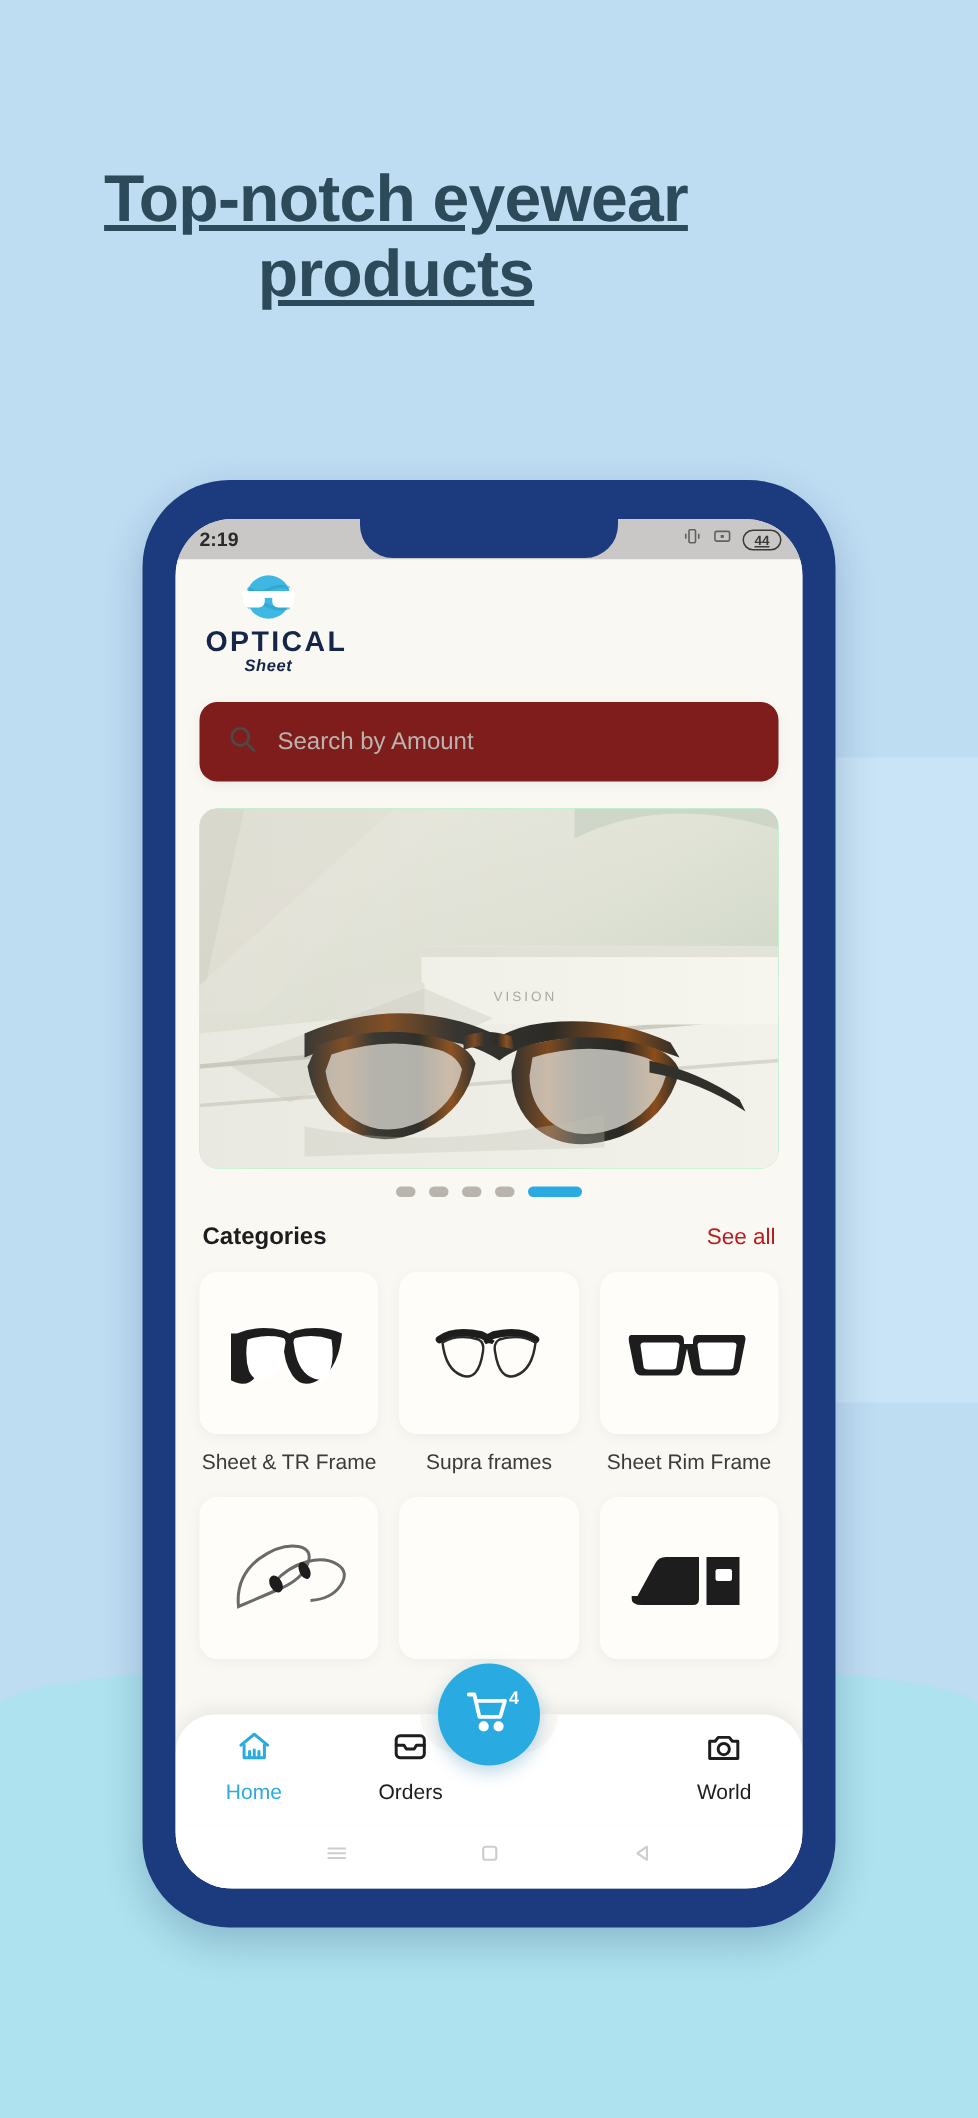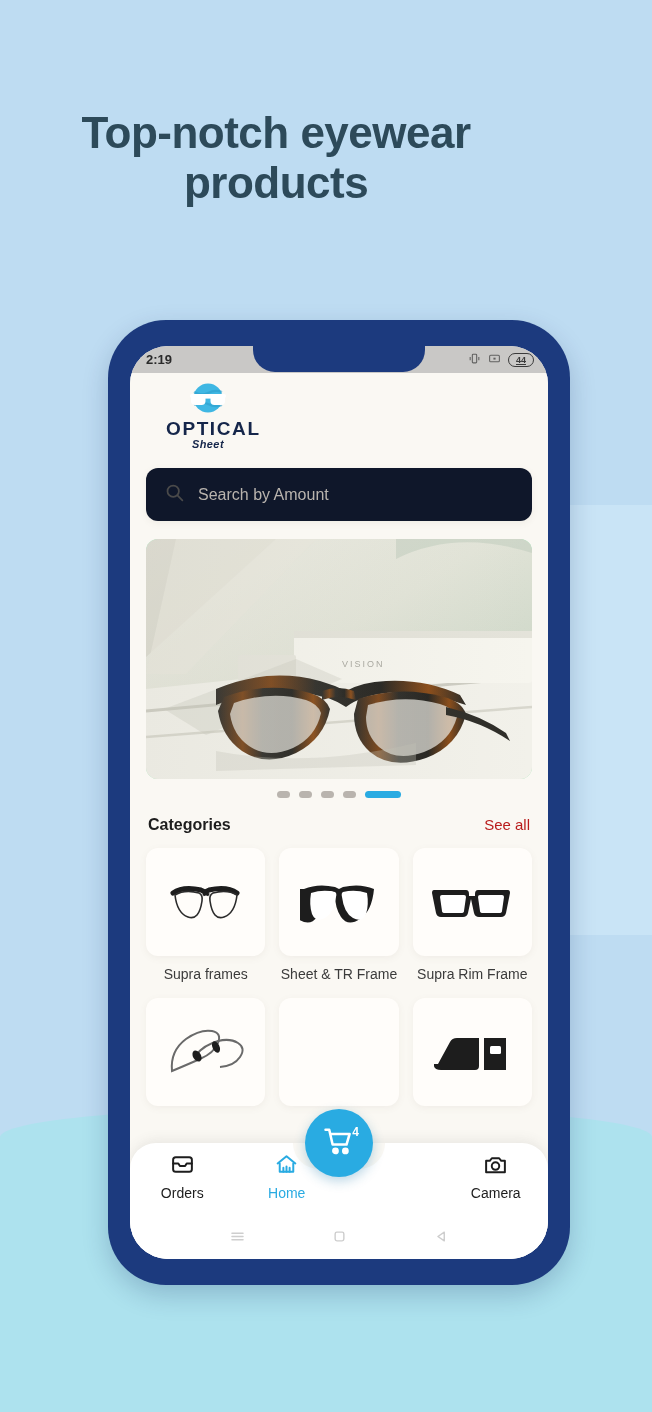--- a/index.html
+++ b/index.html
@@ -19,28 +19,29 @@
     background:#ade2ee;
     border-radius:100% 100% 0 0 / 60px 60px 0 0;
   }
   #bg-wave-2{
     position:absolute;left:0;bottom:0;width:652px;height:245px;
     background:#ade2ee;
   }
 
   
   #headline{
-    position:absolute;left:12px;top:108px;width:528px;text-align:center;
+    position:absolute;left:0;top:108px;width:528px;text-align:center;
     font-size:44px;line-height:1.14;font-weight:bold;color:#2d4a5a;
     letter-spacing:-0.5px;
+    text-decoration:underline;
   }
 
   
   #phone{
-    position:absolute;left:108px;top:320px;width:462px;height:965px;
+    position:absolute;left:95px;top:320px;width:462px;height:965px;
   }
   #phone-bezel{
     position:absolute;inset:0;background:#1c3a7e;border-radius:58px;
     box-shadow:0 10px 26px rgba(20,40,90,.22);
   }
   #phone-screen{
     position:absolute;left:22px;top:26px;width:418px;height:913px;
     background:#faf8f3;border-radius:38px;overflow:hidden;
   }
 
@@ -60,34 +61,34 @@
   #battery-pill{
     display:inline-flex;align-items:center;justify-content:center;
     min-width:26px;height:14px;border:1.6px solid #3a3a3a;border-radius:7px;
     font-size:9px;font-weight:bold;color:#3a3a3a;padding:0 2px;box-sizing:border-box;text-decoration:underline;
   }
 
   
   #app{position:relative;height:886px;background:#faf8f3;overflow:hidden;}
 
   
-  #logo-block{padding:10px 0 0 36px;}
+  #logo-block{padding:10px 0 0 20px;}
   #logo-mark{width:60px;height:34px;position:relative;margin-left:12px;}
   #logo-word{
     font-size:19px;font-weight:bold;color:#15264a;letter-spacing:1.6px;
     margin-top:1px;
   }
   #logo-sub{
     font-size:11px;font-style:italic;font-weight:bold;color:#15264a;
     margin-top:-2px;margin-left:26px;letter-spacing:.4px;
   }
 
   
   #search-bar{
-    margin:18px 16px 0 16px;height:53px;background:#0f172a;border-radius:12px;
+    margin:18px 16px 0 16px;height:53px;background:#7f1d1d;border-radius:12px;
     display:flex;align-items:center;gap:13px;padding:0 18px;box-sizing:border-box;
     box-shadow:0 2px 7px rgba(130,120,100,.09);
   }
   #search-placeholder{font-size:16px;color:#b9b4ae;}
 
   
   #hero{
     margin:18px 16px 0 16px;height:240px;border-radius:12px;overflow:hidden;
     position:relative;background:#86efac;
   }
@@ -279,50 +280,50 @@
 
       <div id="cat-head">
         <span id="cat-title">Categories</span>
         <span id="cat-seeall">See all</span>
       </div>
 
       <div id="cat-grid">
 
         <div class="cat-cell">
           <div class="cat-card">
+            <svg width="78" height="46" viewBox="0 0 78 46">
+              <path d="M4 10 q14 -6 31 -2 l4 2 l4 -2 q17 -4 31 2 q-2 22 -14 30 q-12 8 -19 -2 q-6 -9 -6 -22 q0 -4 -6 -4 q-6 0 -6 4 q0 13 -6 22 q-7 10 -19 2 q-12 -8 -14 -30 Z" fill="#1d1d1d"></path>
+              <path d="M11 14 q12 -4 24 -1 q2 1 1 5 q-2 16 -11 21 q-9 5 -13 -4 q-3 -9 -1 -21 Z" fill="#ffffff"></path>
+              <path d="M67 14 q-12 -4 -24 -1 q-2 1 -1 5 q2 16 11 21 q9 5 13 -4 q3 -9 1 -21 Z" fill="#ffffff"></path>
+            </svg>
+          </div>
+          <span class="cat-label">Sheet &amp; TR Frame</span>
+        </div>
+
+        <div class="cat-cell">
+          <div class="cat-card">
             <svg width="74" height="42" viewBox="0 0 74 42">
               <path d="M4 12 q10 -7 28 -3 l4 2 l4 -2 q18 -4 28 3" stroke="#1d1d1d" stroke-width="5" fill="none" stroke-linecap="round"></path>
               <path d="M6 14 q2 18 13 22 q11 4 14 -16 q1 -6 -3 -8 q-14 -4 -24 2 Z" fill="none" stroke="#2b2b2b" stroke-width="1.6"></path>
               <path d="M68 14 q-2 18 -13 22 q-11 4 -14 -16 q-1 -6 3 -8 q14 -4 24 2 Z" fill="none" stroke="#2b2b2b" stroke-width="1.6"></path>
               <path d="M34 14 q3 -2 6 0" stroke="#1d1d1d" stroke-width="3" fill="none"></path>
             </svg>
           </div>
           <span class="cat-label">Supra frames</span>
         </div>
 
         <div class="cat-cell">
           <div class="cat-card">
-            <svg width="78" height="46" viewBox="0 0 78 46">
-              <path d="M4 10 q14 -6 31 -2 l4 2 l4 -2 q17 -4 31 2 q-2 22 -14 30 q-12 8 -19 -2 q-6 -9 -6 -22 q0 -4 -6 -4 q-6 0 -6 4 q0 13 -6 22 q-7 10 -19 2 q-12 -8 -14 -30 Z" fill="#1d1d1d"></path>
-              <path d="M11 14 q12 -4 24 -1 q2 1 1 5 q-2 16 -11 21 q-9 5 -13 -4 q-3 -9 -1 -21 Z" fill="#ffffff"></path>
-              <path d="M67 14 q-12 -4 -24 -1 q-2 1 -1 5 q2 16 11 21 q9 5 13 -4 q3 -9 1 -21 Z" fill="#ffffff"></path>
-            </svg>
-          </div>
-          <span class="cat-label">Sheet &amp; TR Frame</span>
-        </div>
-
-        <div class="cat-cell">
-          <div class="cat-card">
             <svg width="80" height="40" viewBox="0 0 80 40">
               <path d="M4 8 h30 q3 0 3 4 v2 h6 v-2 q0 -4 3 -4 h30 q2 0 2 3 l-4 20 q-1 4 -5 4 h-22 q-4 0 -5 -4 l-3 -14 h-0 l-3 14 q-1 4 -5 4 h-22 q-4 0 -5 -4 l-4 -20 q0 -3 2 -3 Z" fill="#1d1d1d"></path>
               <path d="M10 13 h22 q2 0 2 2 l-2 14 q0 2 -3 2 h-16 q-3 0 -3 -2 l-2 -14 q0 -2 2 -2 Z" fill="#ffffff"></path>
               <path d="M70 13 h-22 q-2 0 -2 2 l2 14 q0 2 3 2 h16 q3 0 3 -2 l2 -14 q0 -2 -2 -2 Z" fill="#ffffff"></path>
             </svg>
           </div>
-          <span class="cat-label">Supra Rim Frame</span>
+          <span class="cat-label">Sheet Rim Frame</span>
         </div>
 
         <div class="cat-cell">
           <div class="cat-card">
             <svg width="80" height="54" viewBox="0 0 80 54">
               <path d="M6 46 q-2 -20 14 -32 q14 -10 26 -8 q10 2 6 12 q-4 10 -18 16 q-16 7 -28 12 Z" fill="none" stroke="#6a6a6a" stroke-width="2"></path>
               <path d="M30 30 q8 -10 22 -14 q12 -3 20 2 q8 5 2 14 q-6 9 -20 10" fill="none" stroke="#6a6a6a" stroke-width="2"></path>
               <ellipse cx="31" cy="31" rx="4" ry="6" transform="rotate(-30 31 31)" fill="#1d1d1d"></ellipse>
               <ellipse cx="50" cy="22" rx="3.5" ry="6" transform="rotate(-25 50 22)" fill="#1d1d1d"></ellipse>
             </svg>
@@ -343,51 +344,51 @@
               <rect x="56" y="16" width="11" height="8" rx="1.5" fill="#ffffff"></rect>
             </svg>
           </div>
           <span class="cat-label"></span>
         </div>
       </div>
 
       <div id="bottom-nav">
         <div id="nav-notch"></div>
 
-        <div class="nav-item">
-          <span>
-            <svg width="25" height="25" viewBox="0 0 24 24" fill="none" stroke="#1d1d1d" stroke-width="1.9" stroke-linecap="round" stroke-linejoin="round">
-              <rect x="3" y="5" width="18" height="14" rx="2.5"></rect>
-              <path d="M3 11h5l1.5 2.5h5L16 11h5"></path>
-            </svg>
-          </span>
-          <span class="nav-label">Orders</span>
-        </div>
-
         <div class="nav-item active">
           <span>
             <svg width="25" height="25" viewBox="0 0 24 24" fill="none" stroke="#29abe2" stroke-width="1.9" stroke-linecap="round" stroke-linejoin="round">
               <path d="M3.5 11 12 4l8.5 7"></path>
               <path d="M5.5 11v8h13v-8"></path>
               <path d="M9 19v-4M12 19v-5M15 19v-4"></path>
             </svg>
           </span>
           <span class="nav-label">Home</span>
         </div>
 
+        <div class="nav-item">
+          <span>
+            <svg width="25" height="25" viewBox="0 0 24 24" fill="none" stroke="#1d1d1d" stroke-width="1.9" stroke-linecap="round" stroke-linejoin="round">
+              <rect x="3" y="5" width="18" height="14" rx="2.5"></rect>
+              <path d="M3 11h5l1.5 2.5h5L16 11h5"></path>
+            </svg>
+          </span>
+          <span class="nav-label">Orders</span>
+        </div>
+
         <div class="nav-spacer"></div>
 
         <div class="nav-item">
           <span>
             <svg width="25" height="25" viewBox="0 0 24 24" fill="none" stroke="#1d1d1d" stroke-width="1.9" stroke-linecap="round" stroke-linejoin="round">
               <path d="M3 8.5h3.5L8.5 6h7l2 2.5H21v11H3z"></path>
               <circle cx="12" cy="13.5" r="3.6"></circle>
             </svg>
           </span>
-          <span class="nav-label">Camera</span>
+          <span class="nav-label">World</span>
         </div>
 
 
         <div id="fab-cart">
           <span>
             <svg width="34" height="34" viewBox="0 0 24 24" fill="none" stroke="#ffffff" stroke-width="1.8" stroke-linecap="round" stroke-linejoin="round">
               <path d="M2.5 4h2.6l2.4 10.5h9.8l2.2-7.5H6.2"></path>
               <circle cx="9.5" cy="19" r="1.5" fill="#ffffff"></circle>
               <circle cx="16.5" cy="19" r="1.5" fill="#ffffff"></circle>
             </svg>

